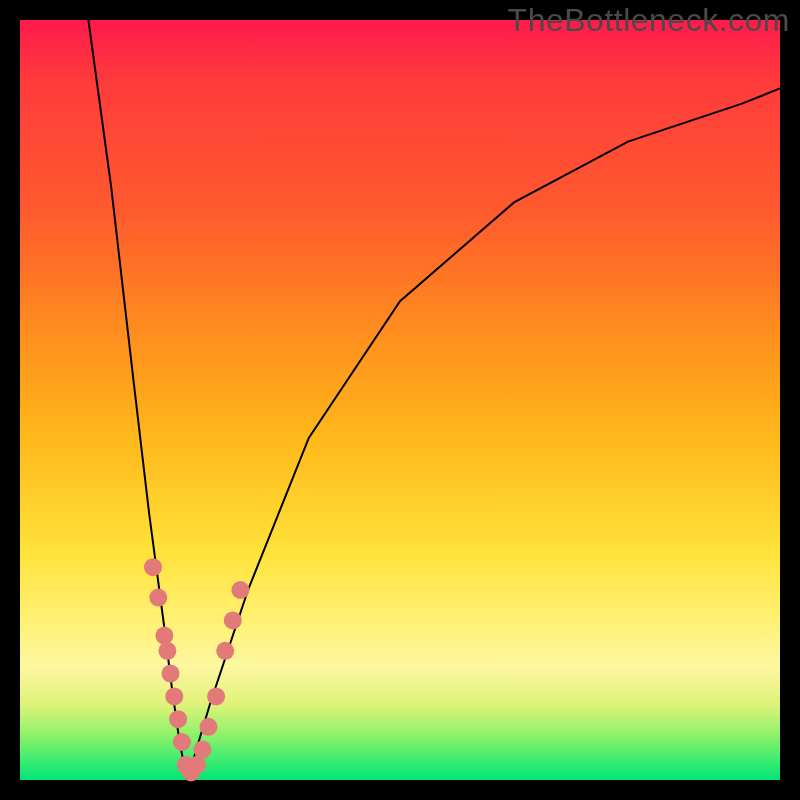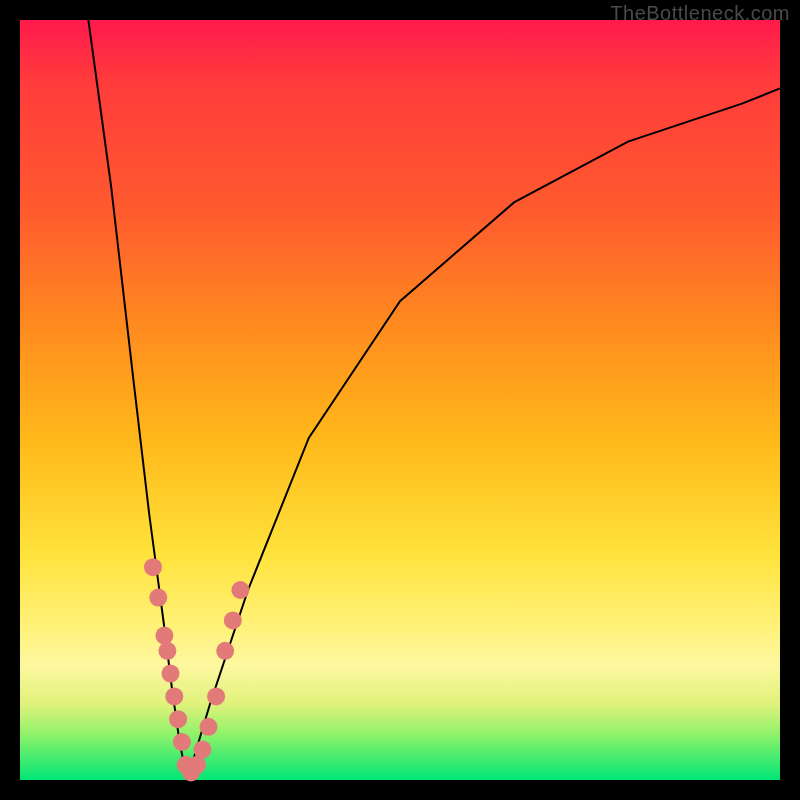--- a/index.html
+++ b/index.html
@@ -37,21 +37,21 @@
       #e0f27a 90%,
       #8ff26a 94%,
       #00e676 100%
     );
   }
   .watermark {
     position: absolute;
     top: 2px;
     right: 10px;
     color: #4a4a4a;
-    font-size: 20px;
+    font-size: 32px;
     font-weight: 500;
     letter-spacing: 0.5px;
     user-select: none;
   }
   svg.curves {
     position: absolute;
     top: 0; left: 0;
     width: 760px;
     height: 760px;
     overflow: visible;

